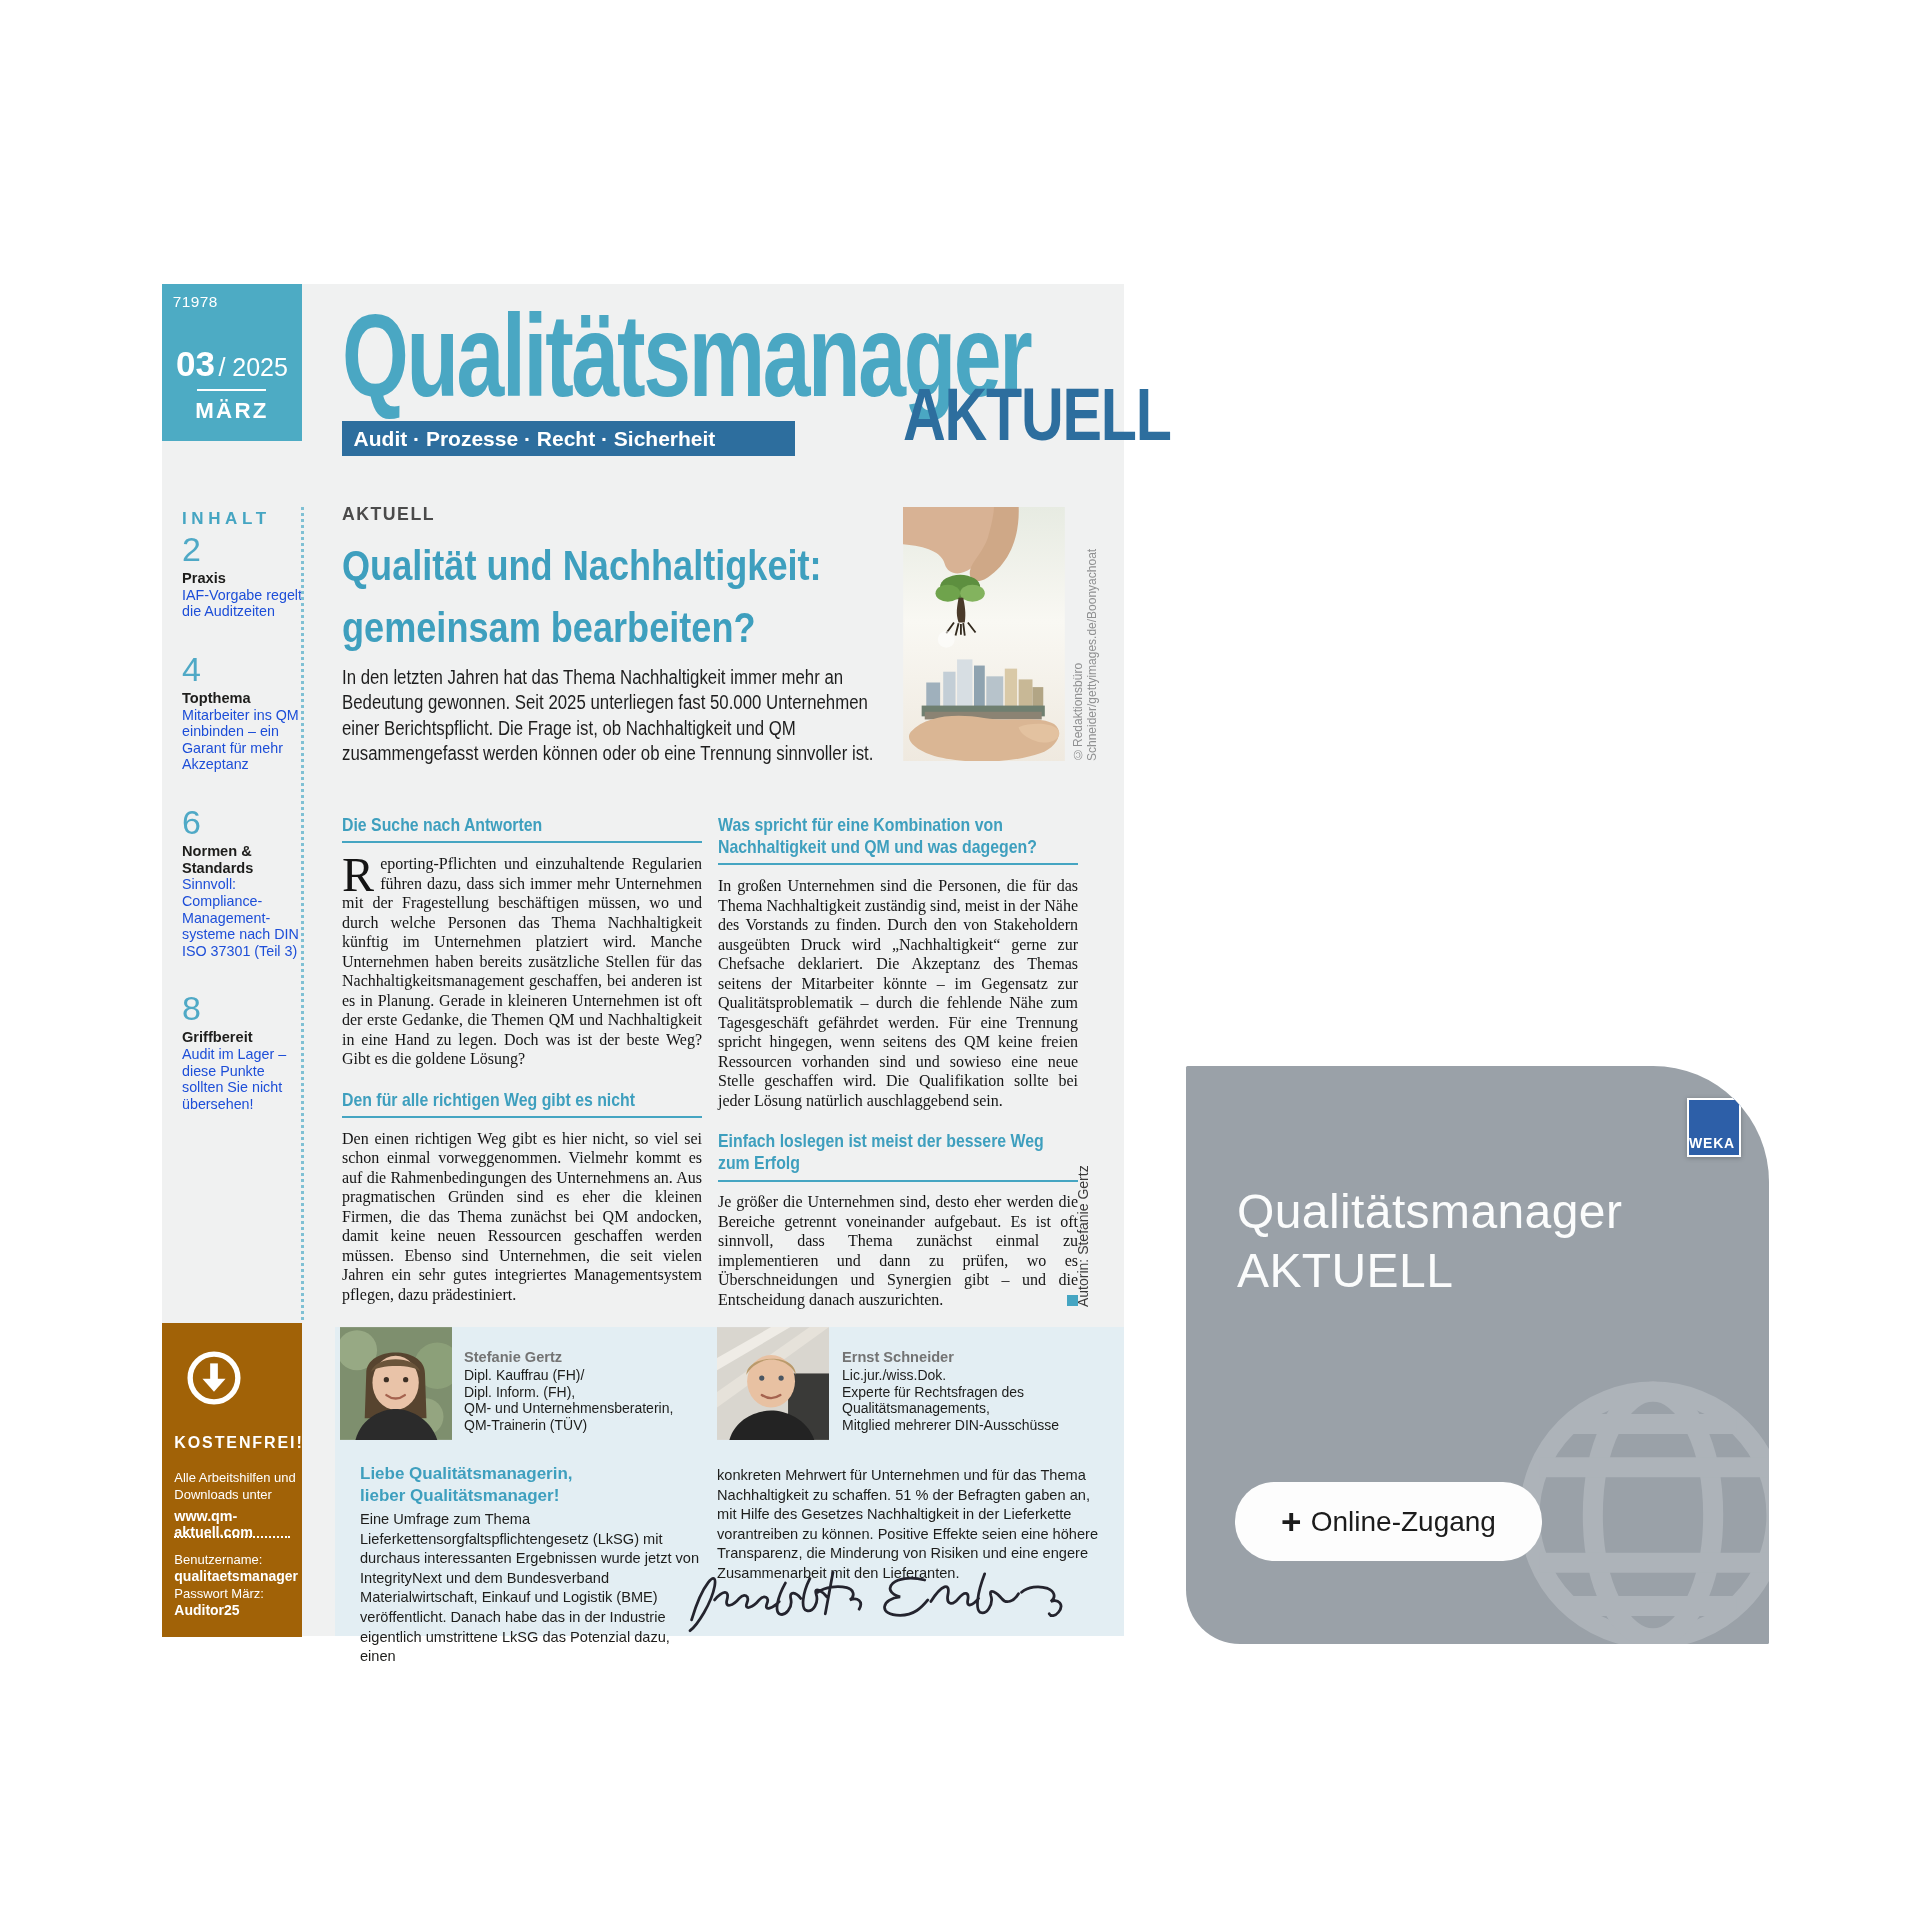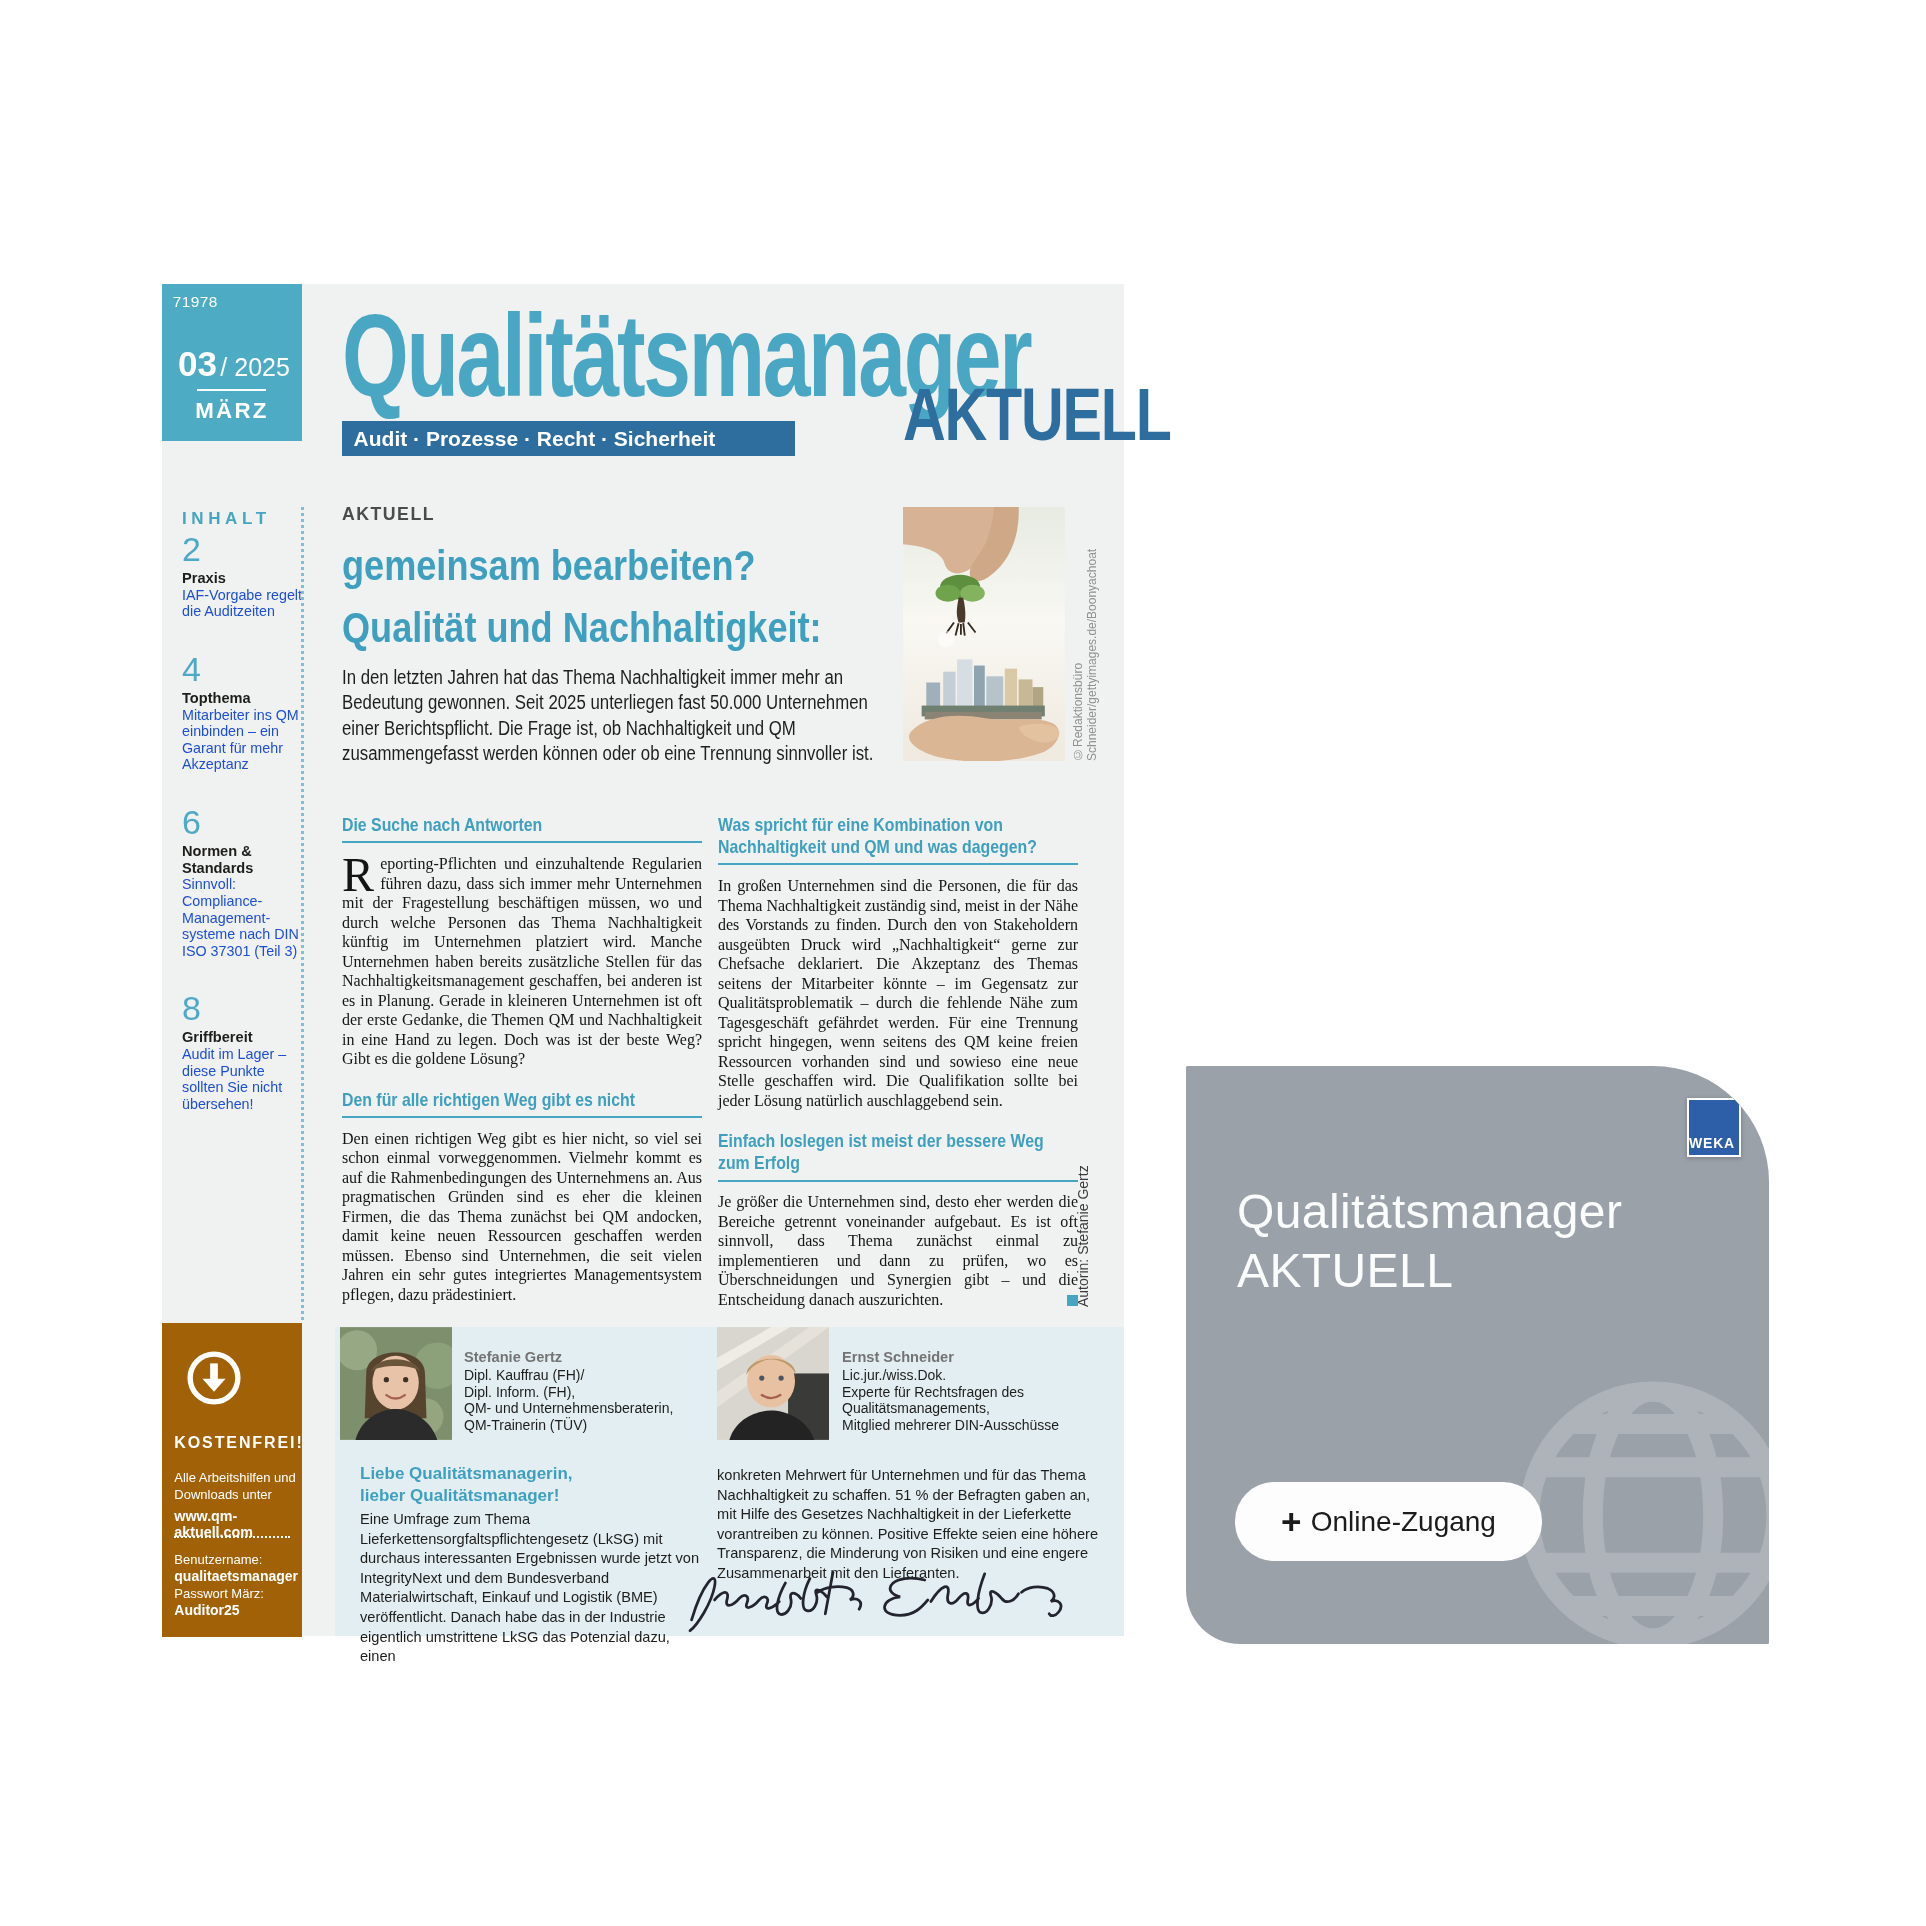--- a/index.html
+++ b/index.html
@@ -6,21 +6,21 @@
   .canvas{position:relative;width:1926px;height:1926px;background:#ffffff;overflow:hidden;
           font-family:"Liberation Sans", sans-serif;color:#1e1e1e;}
   .abs{position:absolute;}
 
   
   .page{left:162px;top:284px;width:962px;height:1352px;background:#f0f1f1;}
 
   
   .issue-box{left:0;top:0;width:140px;height:157px;background:#4dabc4;color:#fff;}
   .issue-code{position:absolute;left:10.8px;top:9.2px;font-size:15.4px;letter-spacing:0.4px;}
-  .issue-date{position:absolute;left:16px;top:60px;width:100%;text-align:left;}
+  .issue-date{position:absolute;left:0;top:60px;width:100%;text-align:center;}
   .issue-number{font-size:35px;font-weight:bold;}
   .issue-year{font-size:25px;font-weight:400;}
   .issue-rule{position:absolute;left:35px;top:105px;width:69px;height:1.5px;background:#ffffff;}
   .issue-month{position:absolute;left:0;top:114px;width:100%;text-align:center;
                font-size:22.3px;font-weight:bold;letter-spacing:2.3px;}
 
   
   .mast-title{left:180px;top:14px;font-size:116px;font-weight:bold;color:#4aa7c3;
               letter-spacing:-3.1px;line-height:1;white-space:nowrap;}
   .sx74{display:inline-block;transform:scaleX(.74);transform-origin:0 0;}
@@ -178,22 +178,22 @@
       <div class="dl-cred">
         <div>Benutzername:</div>
         <b>qualitaetsmanager</b>
         <div>Passwort März:</div>
         <b>Auditor25</b>
       </div>
     </div>
 
     <div class="abs kicker">AKTUELL</div>
     <div class="abs headline">
+      <div><span class="sx84">Qualität und Nachhaltigkeit:</span></div>
       <div><span class="sx84">gemeinsam bearbeiten?</span></div>
-      <div><span class="sx84">Qualität und Nachhaltigkeit:</span></div>
     </div>
     <div class="abs intro">In den letzten Jahren hat das Thema Nachhaltigkeit immer mehr an Bedeutung gewonnen. Seit 2025 unterliegen fast 50.000 Unternehmen einer Berichtspflicht. Die Frage ist, ob Nachhaltigkeit und QM zusammengefasst werden können oder ob eine Trennung sinnvoller ist.</div>
 
     <div class="abs photo">
       <svg width="162" height="254" viewBox="0 0 210 330">
         <defs>
           <linearGradient id="sky" x1="0" y1="0" x2="0" y2="1">
             <stop offset="0" stop-color="#e7ebe2"></stop>
             <stop offset="0.45" stop-color="#f9f8f3"></stop>
             <stop offset="1" stop-color="#efe9df"></stop>

